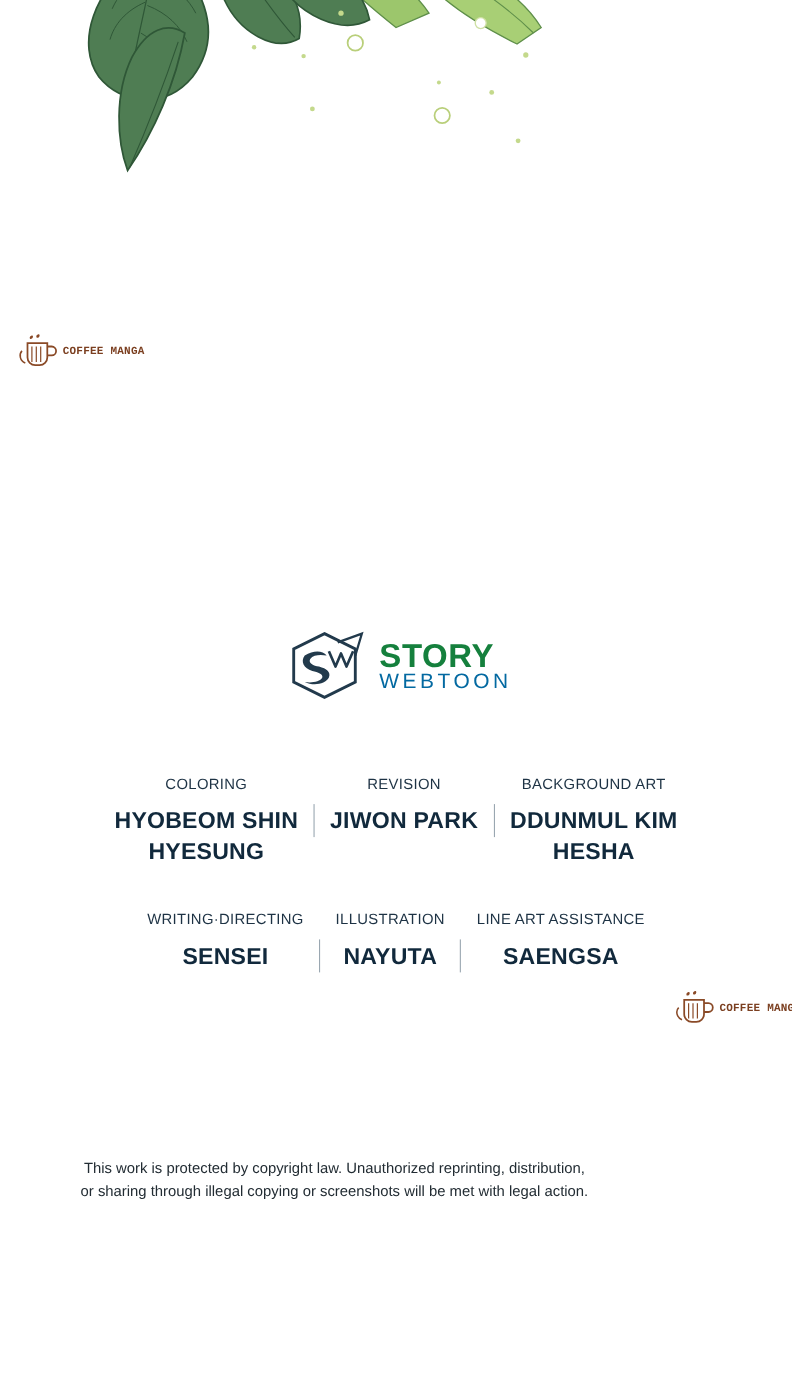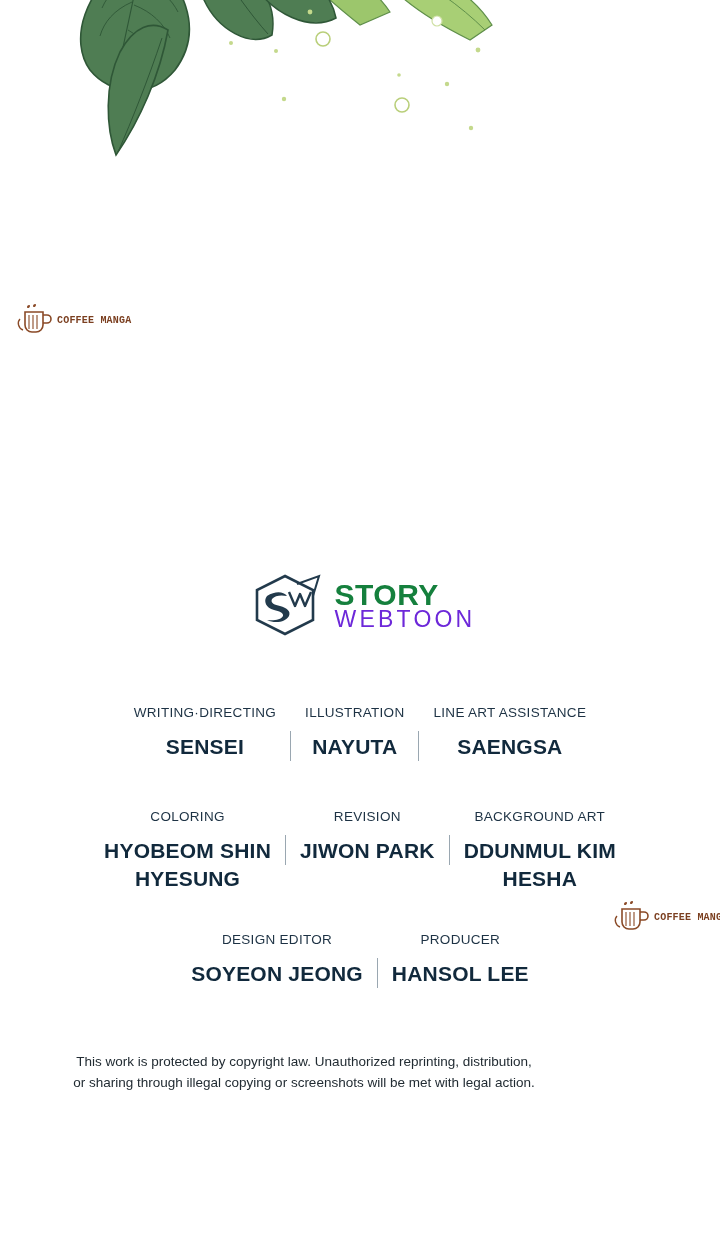--- a/index.html
+++ b/index.html
@@ -65,23 +65,23 @@
     flex-direction: column;
     line-height: 0.95;
   }
   .studio-word-1 {
     font-size: 30px;
     font-weight: bold;
     color: #15803d;
     letter-spacing: 0.5px;
   }
   .studio-word-2 {
-    font-size: 23px;
+    font-size: 19px;
     font-weight: normal;
-    color: #6d28d9;
+    color: #0369a1;
     letter-spacing: 3.2px;
   }
 
   
   .credits {
     position: absolute;
     top: 705px;
     left: 0;
     width: 720px;
   }
@@ -200,67 +200,56 @@
     </svg>
     <div class="studio-wordmark">
       <span class="studio-word-1">STORY</span>
       <span class="studio-word-2">WEBTOON</span>
     </div>
   </div>
 </div>
 
 <div class="credits">
 
-  <div class="credit-row r1">
-    <div class="credit-col">
-      <span class="credit-role">WRITING·DIRECTING</span>
-      <span class="credit-name">SENSEI</span>
-    </div>
-    <div class="credit-sep"></div>
-    <div class="credit-col">
-      <span class="credit-role">ILLUSTRATION</span>
-      <span class="credit-name">NAYUTA</span>
-    </div>
-    <div class="credit-sep"></div>
-    <div class="credit-col">
-      <span class="credit-role">LINE ART ASSISTANCE</span>
-      <span class="credit-name">SAENGSA</span>
-    </div>
-  </div>
-
   <div class="credit-row r2">
     <div class="credit-col">
       <span class="credit-role">COLORING</span>
       <span class="credit-name">HYOBEOM SHIN
 HYESUNG</span>
     </div>
     <div class="credit-sep"></div>
     <div class="credit-col">
       <span class="credit-role">REVISION</span>
       <span class="credit-name">JIWON PARK</span>
     </div>
     <div class="credit-sep"></div>
     <div class="credit-col">
       <span class="credit-role">BACKGROUND ART</span>
       <span class="credit-name">DDUNMUL KIM
 HESHA</span>
     </div>
   </div>
 
-  <div class="credit-row r3">
-    <div class="credit-col">
-      <span class="credit-role">DESIGN EDITOR</span>
-      <span class="credit-name">SOYEON JEONG</span>
-    </div>
-    <div class="credit-sep"></div>
-    <div class="credit-col">
-      <span class="credit-role">PRODUCER</span>
-      <span class="credit-name">HANSOL LEE</span>
+  <div class="credit-row r1">
+    <div class="credit-col">
+      <span class="credit-role">WRITING·DIRECTING</span>
+      <span class="credit-name">SENSEI</span>
+    </div>
+    <div class="credit-sep"></div>
+    <div class="credit-col">
+      <span class="credit-role">ILLUSTRATION</span>
+      <span class="credit-name">NAYUTA</span>
+    </div>
+    <div class="credit-sep"></div>
+    <div class="credit-col">
+      <span class="credit-role">LINE ART ASSISTANCE</span>
+      <span class="credit-name">SAENGSA</span>
     </div>
   </div>
+
 
 </div>
 
 <div class="watermark lower">
   <svg width="38" height="34" viewBox="0 0 38 34" xmlns="http://www.w3.org/2000/svg">
     <path d="M11 4 c0 -2 3 -3 3 -1 c0 2 -3 3 -3 1z" fill="#8a4a27"></path>
     <path d="M17 3 c0 -2 3 -3 3 -1 c0 2 -3 3 -3 1z" fill="#8a4a27"></path>
     <path d="M9 9 h18 v13 a7 7 0 0 1 -7 7 h-4 a7 7 0 0 1 -7 -7z" fill="none" stroke="#8a4a27" stroke-width="1.6"></path>
     <path d="M27 12 h4 a4 4 0 0 1 0 8 h-4" fill="none" stroke="#8a4a27" stroke-width="1.6"></path>
     <path d="M13 12 v14 M17 12 v14 M21 12 v14" stroke="#8a4a27" stroke-width="1.1"></path>

